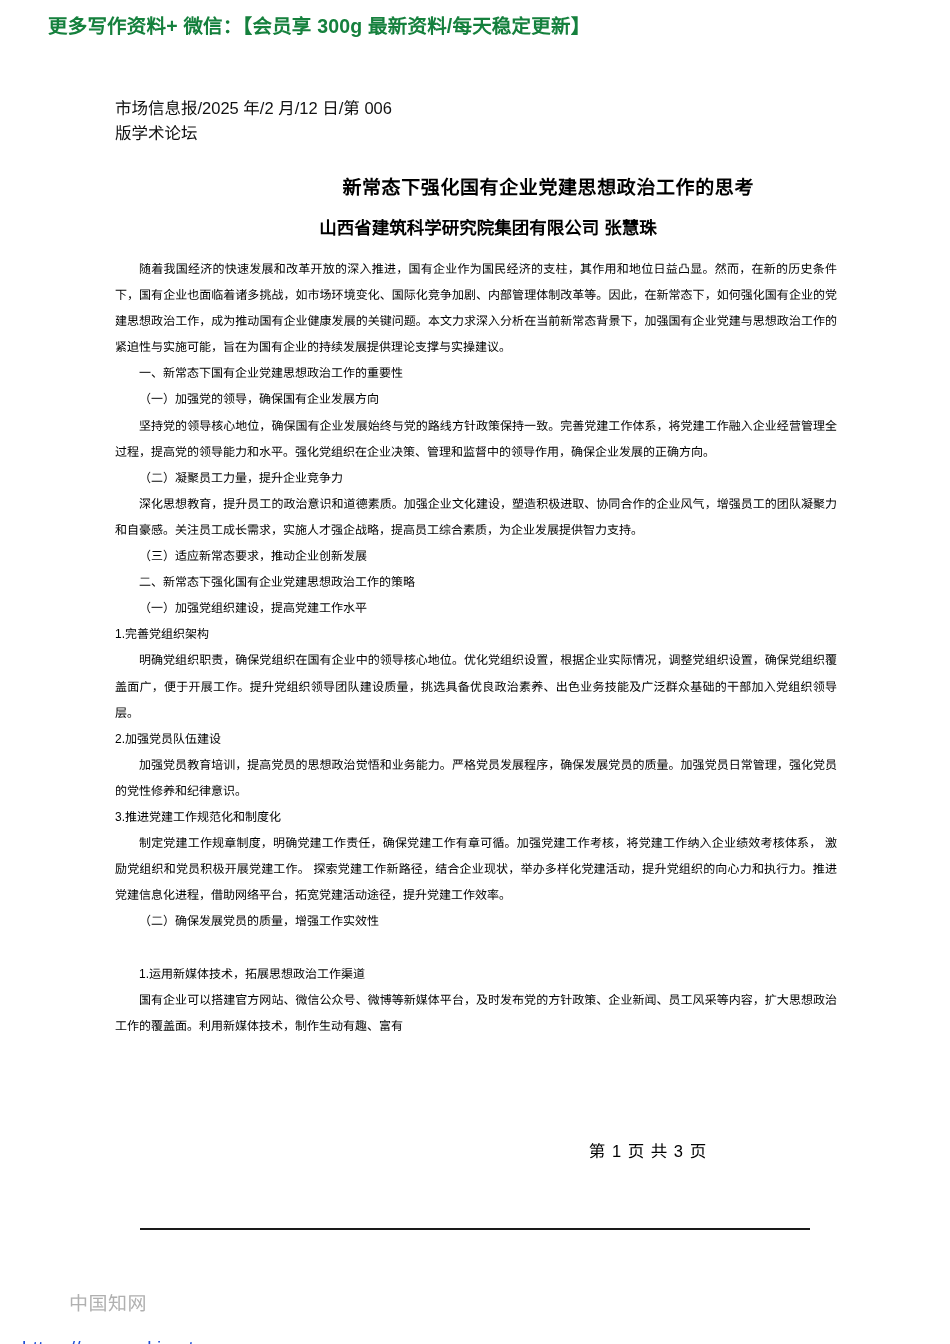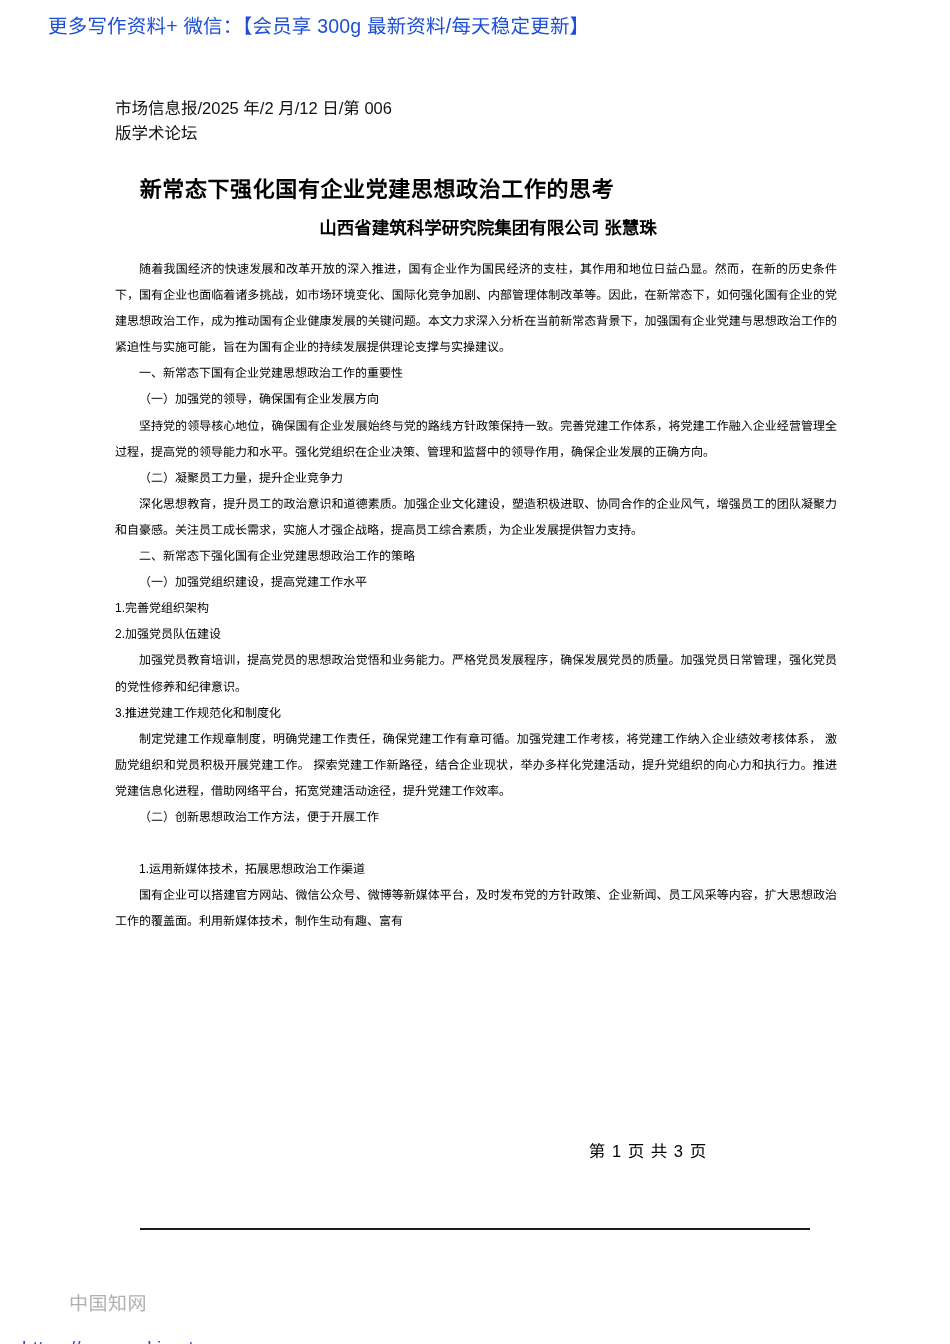--- a/index.html
+++ b/index.html
@@ -17,22 +17,22 @@
     overflow: hidden;
   }
 
   
   .promo-banner {
     position: absolute;
     top: 13px;
     left: 48px;
     width: 860px;
     font-size: 19.5px;
-    font-weight: normal;
-    color: #1d4ed8;
+    font-weight: bold;
+    color: #15803d;
     letter-spacing: 0.2px;
     white-space: nowrap;
     line-height: 26px;
   }
 
   
   .page-sheet {
     position: absolute;
     top: 0;
     left: 0;
@@ -52,22 +52,22 @@
     color: #111;
   }
   .masthead .ln { display: block; white-space: nowrap; }
 
   
   .doc-title {
     position: absolute;
     top: 157px;
     left: 0;
     width: 754px;
-    text-align: center;
-    font-size: 22px;
+    text-align: right;
+    font-size: 19px;
     font-weight: bold;
     letter-spacing: 0.6px;
     line-height: 36px;
   }
   .doc-author {
     position: absolute;
     top: 214px;
     left: 0;
     width: 950px;
     text-align: center;
@@ -160,28 +160,30 @@
 
   <div class="doc-author">山西省建筑科学研究院集团有限公司  张慧珠</div>
 
   <div class="doc-body">
       <p>随着我国经济的快速发展和改革开放的深入推进，国有企业作为国民经济的支柱，其作用和地位日益凸显。然而，在新的历史条件下，国有企业也面临着诸多挑战，如市场环境变化、国际化竞争加剧、内部管理体制改革等。因此，在新常态下，如何强化国有企业的党建思想政治工作，成为推动国有企业健康发展的关键问题。本文力求深入分析在当前新常态背景下，加强国有企业党建与思想政治工作的紧迫性与实施可能，旨在为国有企业的持续发展提供理论支撑与实操建议。</p>
       <p>一、新常态下国有企业党建思想政治工作的重要性</p>
       <p>（一）加强党的领导，确保国有企业发展方向</p>
       <p>坚持党的领导核心地位，确保国有企业发展始终与党的路线方针政策保持一致。完善党建工作体系，将党建工作融入企业经营管理全过程，提高党的领导能力和水平。强化党组织在企业决策、管理和监督中的领导作用，确保企业发展的正确方向。</p>
       <p>（二）凝聚员工力量，提升企业竞争力</p>
       <p>深化思想教育，提升员工的政治意识和道德素质。加强企业文化建设，塑造积极进取、协同合作的企业风气，增强员工的团队凝聚力和自豪感。关注员工成长需求，实施人才强企战略，提高员工综合素质，为企业发展提供智力支持。</p>
+      <p>（三）适应新常态要求，推动企业创新发展</p>
       <p>二、新常态下强化国有企业党建思想政治工作的策略</p>
       <p>（一）加强党组织建设，提高党建工作水平</p>
       <p class="noindent">1.完善党组织架构</p>
+      <p>明确党组织职责，确保党组织在国有企业中的领导核心地位。优化党组织设置，根据企业实际情况，调整党组织设置，确保党组织覆盖面广，便于开展工作。提升党组织领导团队建设质量，挑选具备优良政治素养、出色业务技能及广泛群众基础的干部加入党组织领导层。</p>
       <p class="noindent">2.加强党员队伍建设</p>
       <p>加强党员教育培训，提高党员的思想政治觉悟和业务能力。严格党员发展程序，确保发展党员的质量。加强党员日常管理，强化党员的党性修养和纪律意识。</p>
       <p class="noindent">3.推进党建工作规范化和制度化</p>
       <p>制定党建工作规章制度，明确党建工作责任，确保党建工作有章可循。加强党建工作考核，将党建工作纳入企业绩效考核体系， 激励党组织和党员积极开展党建工作。 探索党建工作新路径，结合企业现状，举办多样化党建活动，提升党组织的向心力和执行力。推进党建信息化进程，借助网络平台，拓宽党建活动途径，提升党建工作效率。</p>
-      <p>（二）创新思想政治工作方法，便于开展工作</p>
+      <p>（二）确保发展党员的质量，增强工作实效性</p>
       <p class="blank">&nbsp;</p>
       <p>1.运用新媒体技术，拓展思想政治工作渠道</p>
       <p>国有企业可以搭建官方网站、微信公众号、微博等新媒体平台，及时发布党的方针政策、企业新闻、员工风采等内容，扩大思想政治工作的覆盖面。利用新媒体技术，制作生动有趣、富有</p>
     </div>
 
   <div class="page-footer">
     <span class="inner">第 1 页 共 3 页</span>
   </div>
 
   <div class="footer-rule"></div>

